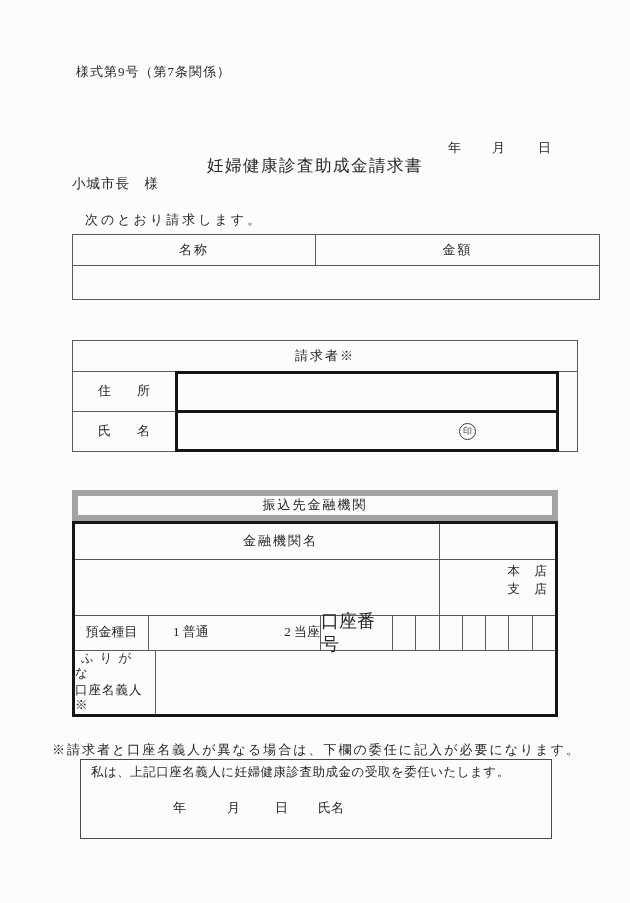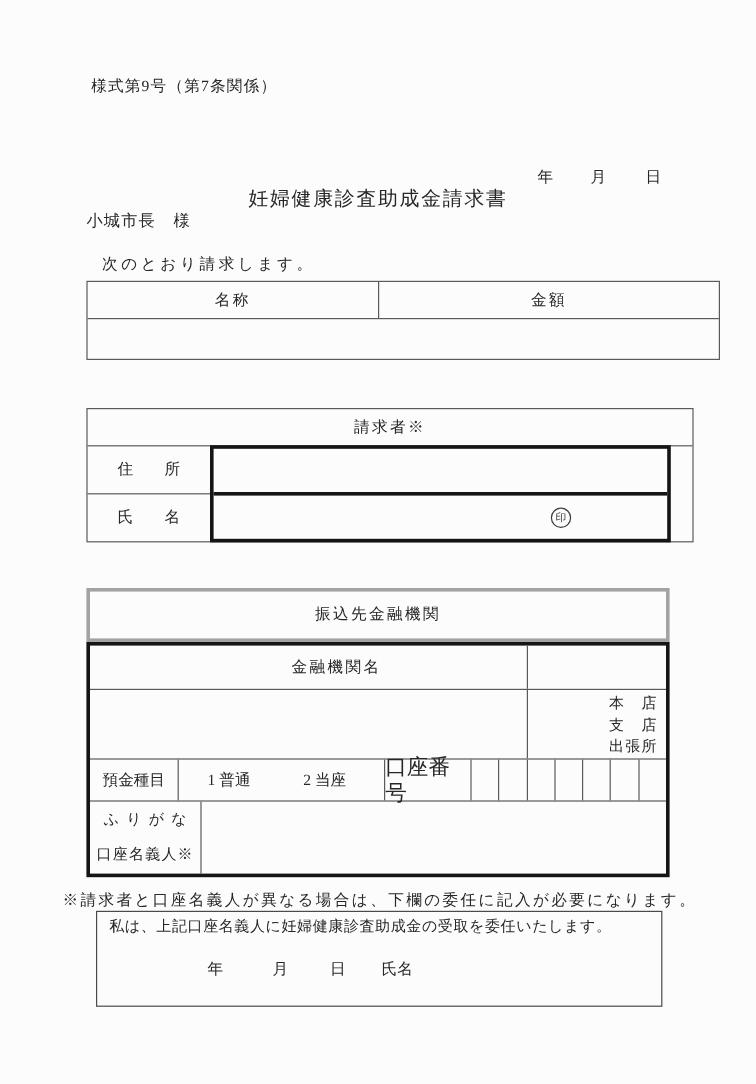--- a/index.html
+++ b/index.html
@@ -37,35 +37,35 @@
   .tableB .overlay{position:absolute; left:102px; top:30px; width:384px; height:81px;
     border:3px solid #151515; box-sizing:border-box; background:transparent;}
   .tableB .vrow1{height:36px; border-bottom:3px solid #151515;}
   .tableB .vrow2{position:relative; height:36px;}
   .seal{position:absolute; right:80px; top:10px; width:15px; height:15px;
     border:1px solid #3a3a3a; border-radius:50%; font-size:9px; line-height:15px;
     text-align:center; color:#3a3a3a;}
 
   
   .tableC{left:72px; top:490px; width:486px; height:227px; box-sizing:border-box;}
-  .tableC .hrow{height:45px; border:3px solid #a3a3a3; letter-spacing:2px;}
+  .tableC .hrow{height:31px; border:6px solid #a3a3a3; letter-spacing:2px;}
   .tableC .box{height:196px; border:3px solid #151515; box-sizing:border-box; display:flex; flex-direction:column;}
   .tableC .row{display:flex; box-sizing:border-box;}
   .tableC .bline{border-bottom:1px solid #5a5a5a;}
   .tableC .vline{border-right:1px solid #5a5a5a; box-sizing:border-box;}
   .tableC .r1{height:37px;} .tableC .r2{height:58px;} .tableC .r3{height:35px;} .tableC .r4{flex:1;}
   .tableC .wide{width:318px;margin-left:47px;}
   .branches{flex:1; text-align:right; padding:2px 7px 0 0; font-size:12.5px; line-height:18px; letter-spacing:1px;}
   .tableC .dep-lbl{width:74px;}
-  .tableC .dep-opts{width:172px; display:flex; align-items:center; padding-left:24px; gap:44px; box-sizing:border-box;}
+  .tableC .dep-opts{width:172px; display:flex; align-items:center; padding-left:24px; gap:44px; box-sizing:border-box;justify-content:space-between;}
   .tableC .acc-lbl{width:72px; font-size:18px;}
   .digits{flex:1; display:flex;}
   .digit{flex:1; border-right:1px solid #5a5a5a; box-sizing:border-box;}
   .digit:last-child{border-right:none;}
-  .tableC .fur-col{width:93px; display:flex; flex-direction:column; align-items:center; justify-content:center; gap:13px;}
+  .tableC .fur-col{width:81px; display:flex; flex-direction:column; align-items:center; justify-content:center; gap:1px;}
   .fur-line{font-size:12.5px; letter-spacing:6px; text-indent:6px;}
   .holder-line{font-size:12.5px; letter-spacing:1px;}
   .tableC .fill{flex:1;}
 
   .footnote{left:52px; top:742px; letter-spacing:2px;}
 
   .dbox{left:80px; top:759px; width:472px; height:80px; border:1px solid #4a4a4a; box-sizing:border-box;}
   .dbox .statement{position:absolute; left:10px; top:5px; font-size:12.5px; letter-spacing:0.5px;}
   .dbox .tok{position:absolute; top:40px;}
   .dbox .ty{left:92px;} .dbox .tm{left:146px;} .dbox .td{left:194px;} .dbox .tn{left:237px;}
@@ -111,21 +111,20 @@
     <div class="c hrow">振込先金融機関</div>
     <div class="box">
       <div class="row r1 bline">
         <div class="c wide vline ls2">金融機関名</div>
       </div>
       <div class="row r2 bline">
         <div class="wide vline"></div>
         <div class="branches">
           <div>本　店</div>
           <div>支　店</div>
-          <div>出張所</div>
         </div>
       </div>
       <div class="row r3 bline">
         <div class="c dep-lbl vline">預金種目</div>
         <div class="dep-opts vline">
           <span>1 普通</span>
           <span>2 当座</span>
         </div>
         <div class="c acc-lbl vline">口座番号</div>
         <div class="digits">

